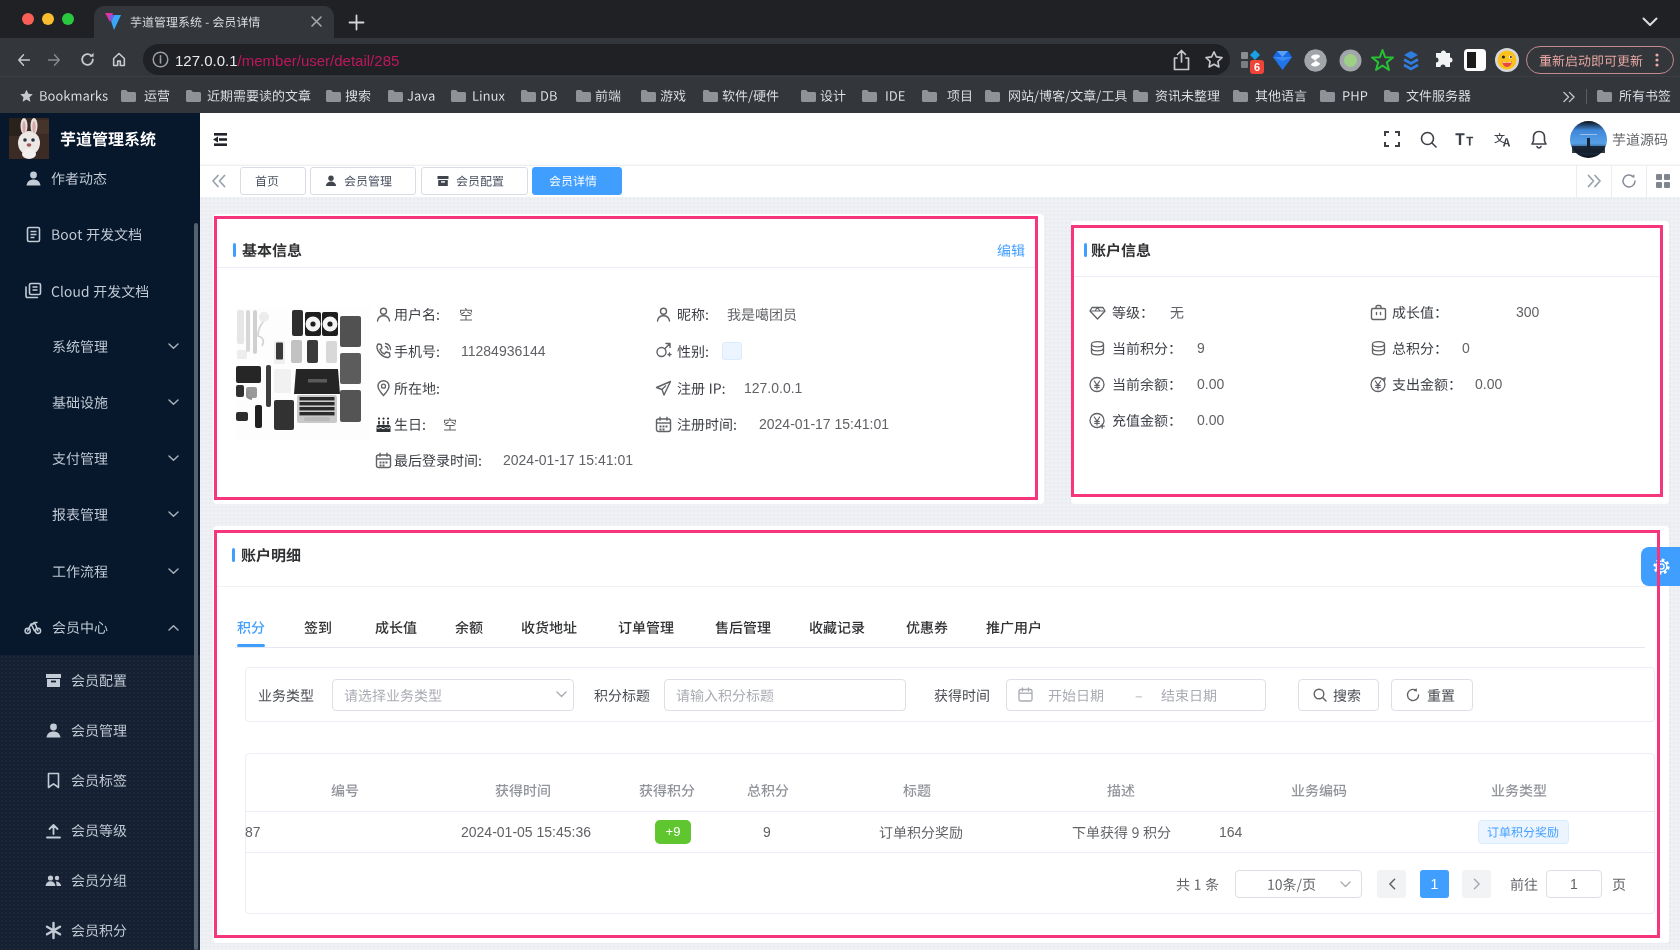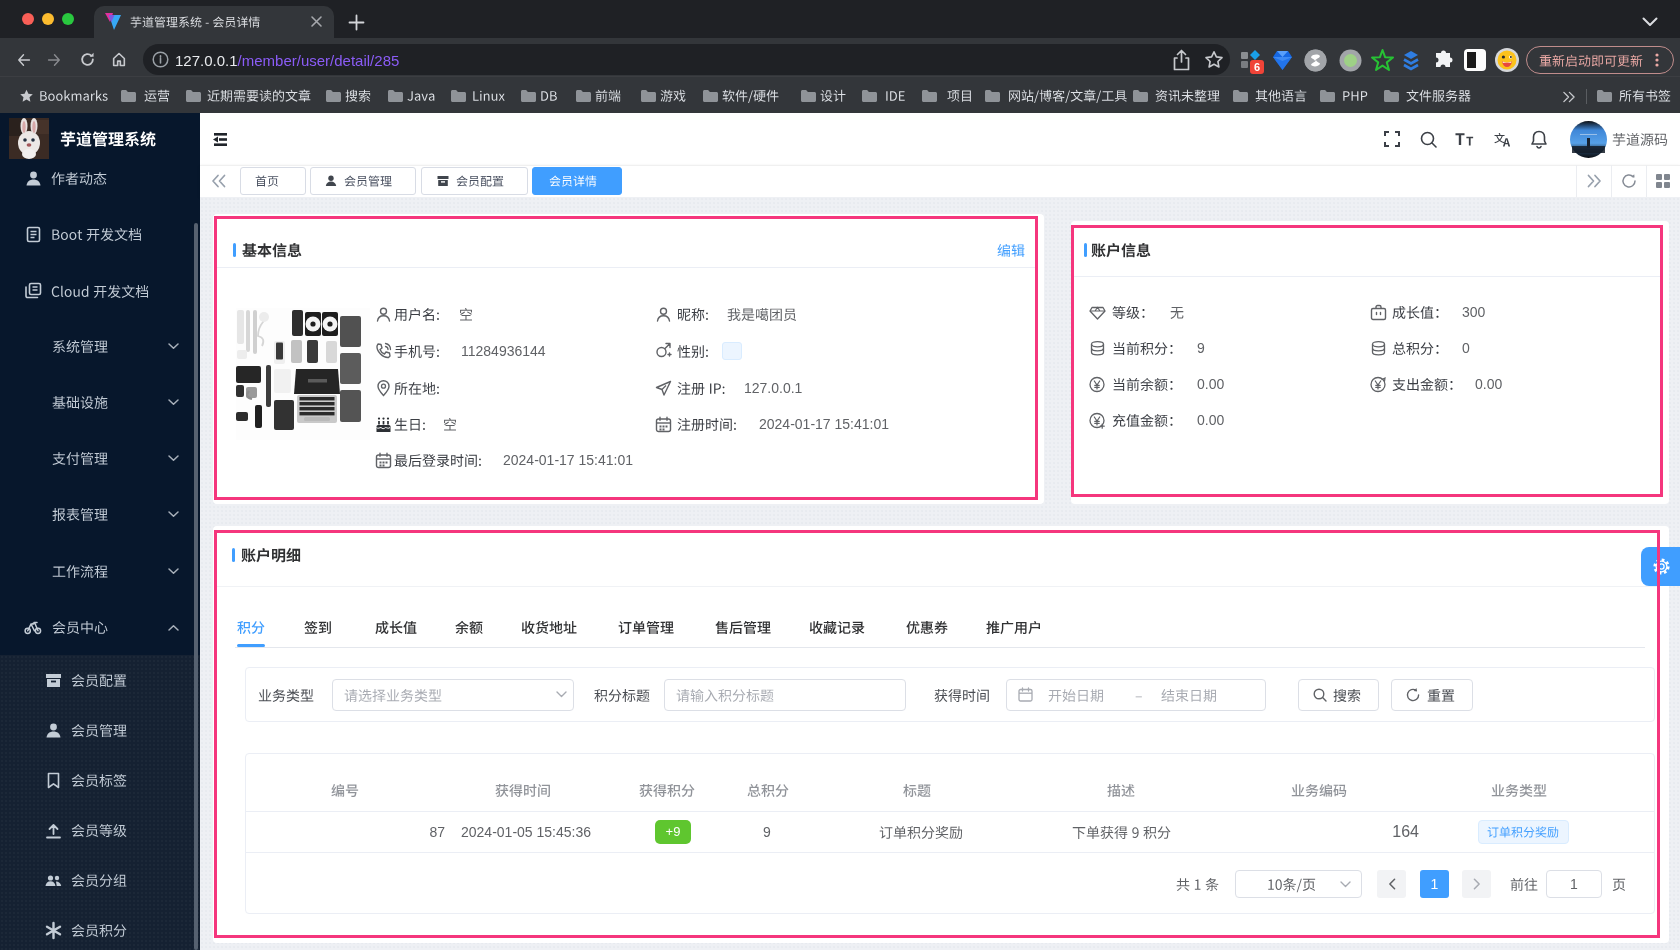--- a/index.html
+++ b/index.html
@@ -43,21 +43,21 @@
       <path d="M19 1v5.5h-5.5z" fill="#c7c9cd"></path>
     </svg>
 <svg class="ic" style="left:112px;top:52px" width="14" height="15" viewBox="0 0 21 22">
       <path d="M2.5 9.5L10.5 2L18.5 9.5V20H12.5V13.5H8.5V20H2.5Z" stroke="#c7c9cd" stroke-width="2.4" fill="none" stroke-linejoin="round"></path>
     </svg>
 <div class="ab" style="left:143px;top:44px;width:1087px;height:31px;background:#1f2125;border-radius:16px"></div>
 <svg class="ic" style="left:152px;top:51px" width="17" height="17" viewBox="0 0 17 17">
       <circle cx="8.5" cy="8.5" r="7.3" stroke="#9aa0a6" stroke-width="1.5" fill="none"></circle>
       <path d="M8.5 7.4V12M8.5 4.8V6.2" stroke="#9aa0a6" stroke-width="1.6" stroke-linecap="round"></path>
     </svg>
-<div class="lat" style="left:175px;top:51px;font-size:15px;line-height:20px;color:#e8eaed">127.0.0.1<span style="color:#8b5cf6">/member/user/detail/285</span></div>
+<div class="lat" style="left:175px;top:51px;font-size:15px;line-height:20px;color:#e8eaed">127.0.0.1<span style="color:#be185d">/member/user/detail/285</span></div>
 <svg class="ic" style="left:1172px;top:49px" width="19" height="22" viewBox="0 0 19 22">
       <path d="M9.5 1.5V13M9.5 1.5L5.5 5.5M9.5 1.5L13.5 5.5" stroke="#c7c9cd" stroke-width="1.7" fill="none" stroke-linecap="round" stroke-linejoin="round"></path>
       <path d="M5 9H2.5V20.5H16.5V9H14" stroke="#c7c9cd" stroke-width="1.7" fill="none" stroke-linecap="round" stroke-linejoin="round"></path>
     </svg>
 <svg class="ic" style="left:1204px;top:50px" width="20" height="19" viewBox="0 0 20 19">
       <path d="M10 1.8l2.4 5.1 5.6.7-4.1 3.9 1 5.5-4.9-2.7-4.9 2.7 1-5.5L2 7.6l5.6-.7z" stroke="#c7c9cd" stroke-width="1.6" fill="none" stroke-linejoin="round"></path>
     </svg>
 
 <svg class="ic" style="left:1241px;top:50px" width="26" height="26" viewBox="0 0 26 26">
       <rect x="0" y="2" width="7" height="7" rx="1" fill="#8a8d91"></rect>
@@ -1604,19 +1604,19 @@
         <use href="#g47b" x="0"></use>
       </g>
     </svg>
     <div class="lat" style="font-size:14px;line-height:20px;color:#606266;top:341px;left:461px;">11284936144</div>
     <div class="lat" style="font-size:14px;line-height:20px;color:#606266;top:450px;left:503px;">2024-01-17 15:41:01</div>
     <div class="lat" style="font-size:14px;line-height:20px;color:#606266;top:378px;left:744px;">127.0.0.1</div>
     <div class="lat" style="font-size:14px;line-height:20px;color:#606266;top:414px;left:759px;">2024-01-17 15:41:01</div>
     <div class="lat" style="font-size:14px;line-height:20px;color:#606266;top:338px;left:1197px;">9</div>
     <div class="lat" style="font-size:14px;line-height:20px;color:#606266;top:374px;left:1197px;">0.00</div>
     <div class="lat" style="font-size:14px;line-height:20px;color:#606266;top:410px;left:1197px;">0.00</div>
-    <div class="lat" style="font-size:14px;line-height:20px;color:#606266;top:302px;left:1462px;">300</div>
+    <div class="lat" style="font-size:14px;line-height:20px;color:#606266;top:302px;left:1516px;">300</div>
     <div class="lat" style="font-size:14px;line-height:20px;color:#606266;top:338px;left:1462px;">0</div>
     <div class="lat" style="font-size:14px;line-height:20px;color:#606266;top:374px;left:1475px;">0.00</div>
-    <div class="lat" style="font-size:14px;line-height:20px;color:#606266;top:822px;left:245px;width:200px;text-align:right;">87</div>
+    <div class="lat" style="font-size:14px;line-height:20px;color:#606266;top:822px;left:245px;width:200px;text-align:left;">87</div>
     <div class="lat" style="font-size:14px;line-height:20px;color:#606266;top:822px;left:426px;width:200px;text-align:center;">2024-01-05 15:45:36</div>
     <div class="lat" style="font-size:14px;line-height:20px;color:#606266;top:822px;left:667px;width:200px;text-align:center;">9</div>
-    <div class="lat" style="font-size:16px;line-height:20px;color:#606266;top:822px;left:1219px;width:200px;text-align:right;">164</div>
+    <div class="lat" style="font-size:14px;line-height:20px;color:#606266;top:822px;left:1219px;width:200px;text-align:left;">164</div>
 </div>
 </body></html>

